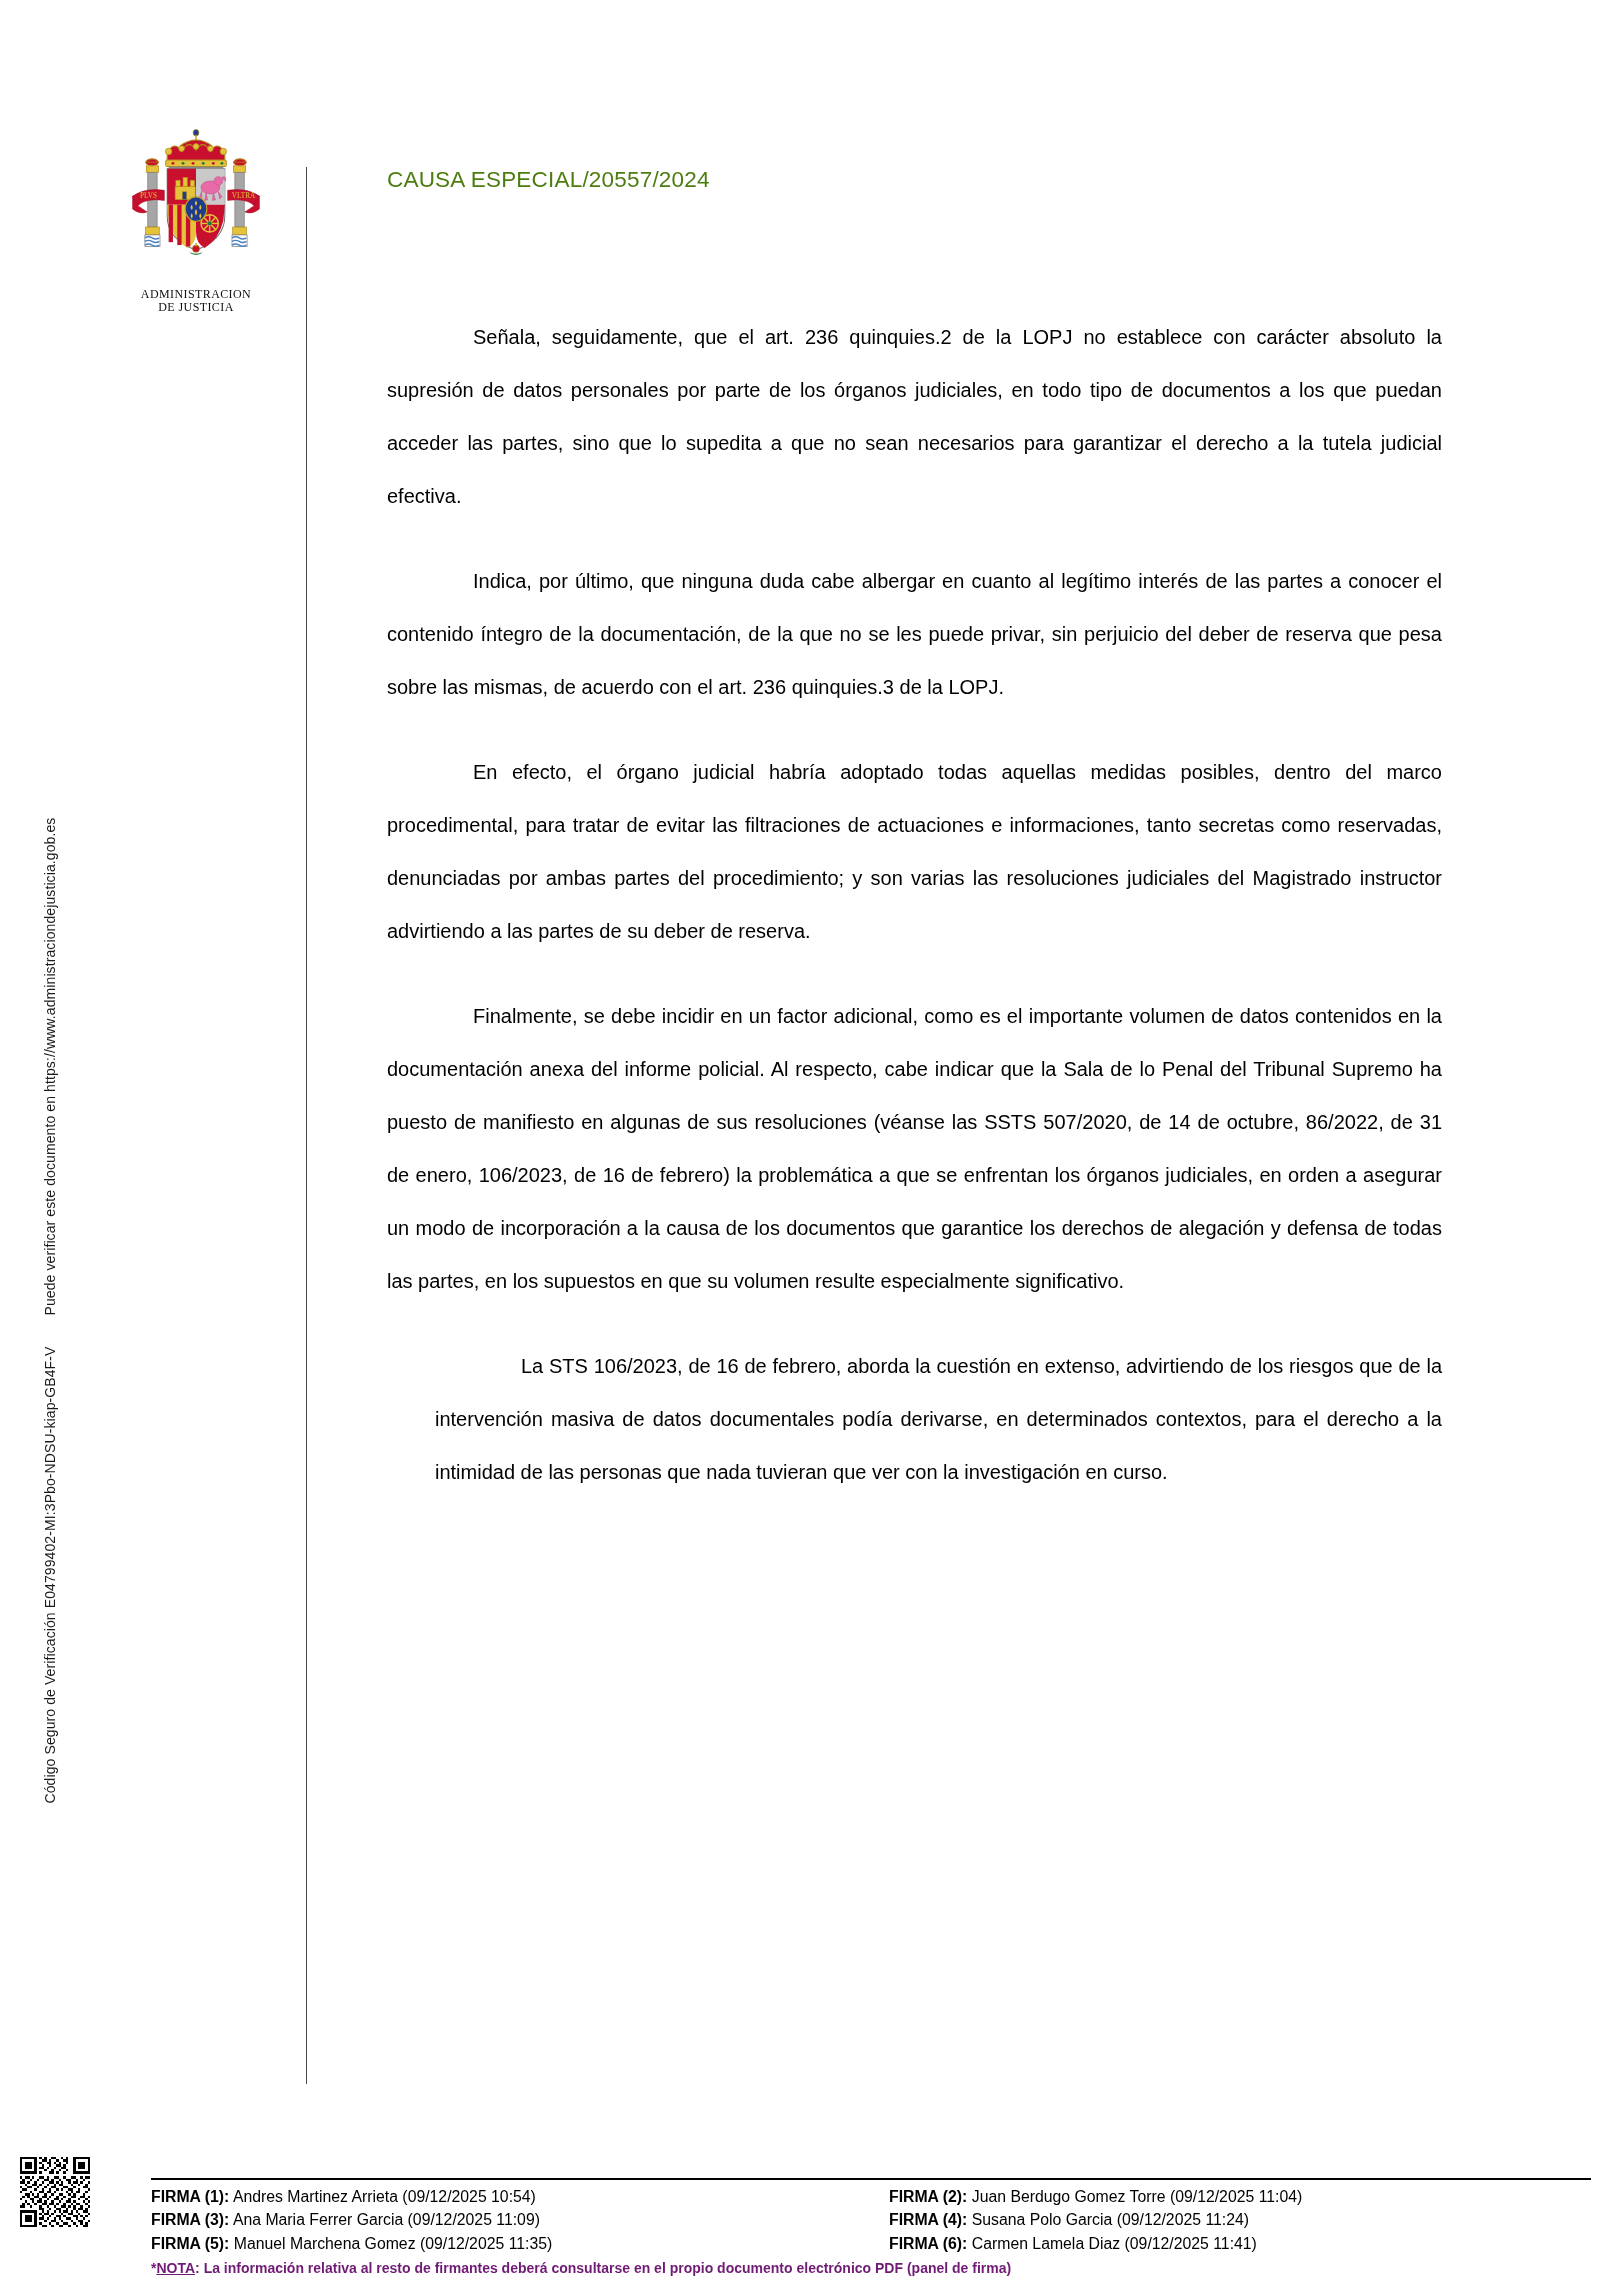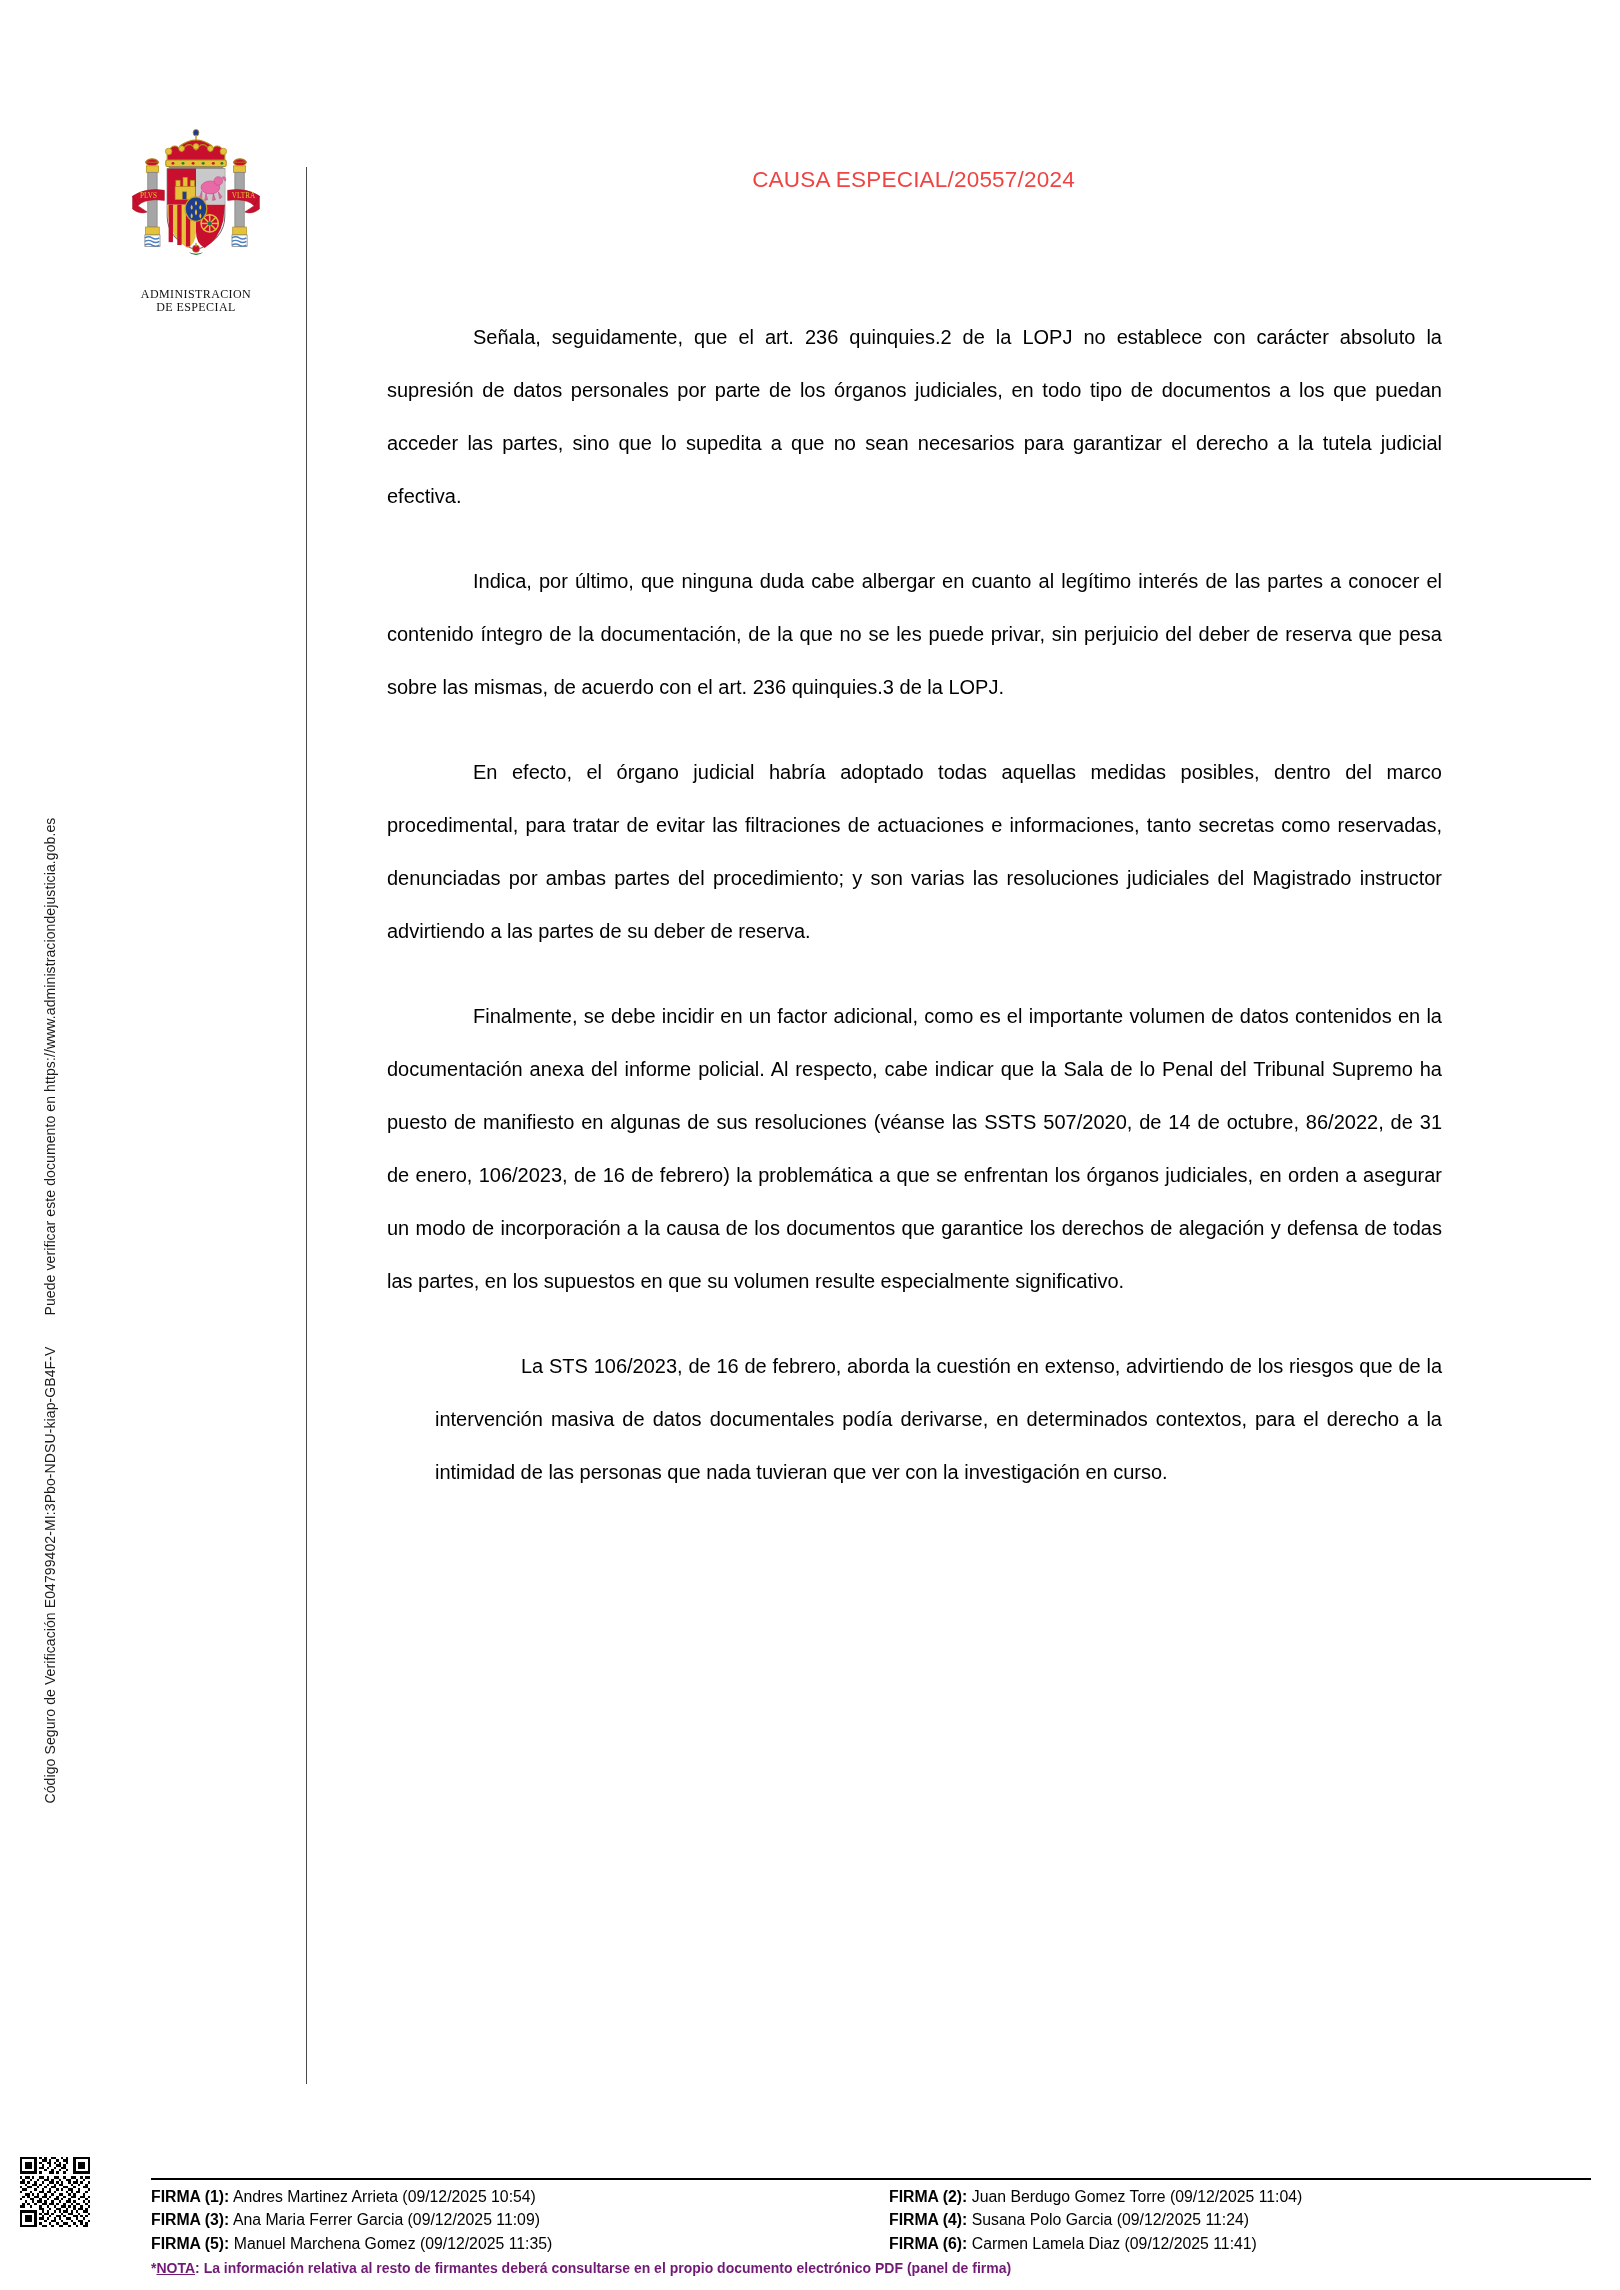--- a/index.html
+++ b/index.html
@@ -83,24 +83,24 @@
     height: 1917px;
     background: #4a4a4a;
   }
 
   
   #doc-header {
     position: absolute;
     left: 387px;
     top: 167px;
     width: 1053px;
-    text-align: center;
+    text-align: left;
     font-size: 22.5px;
     letter-spacing: 0.2px;
-    color: #ef4444;
+    color: #4d7c0f;
   }
 
   
   #body-text {
     position: absolute;
     left: 387px;
     top: 311px;
     width: 1055px;
   }
   .para {
@@ -511,21 +511,21 @@
         <text x="34" y="103" font-family="Liberation Serif, serif" font-size="10" fill="#e5c23a" text-anchor="middle">PLVS</text>
       </g>
       <g>
         <path d="M188 100 Q170 88 144 92 L144 106 Q170 102 182 114 Z" fill="#c8102e" stroke="#a00d24" stroke-width="0.8"></path>
         <path d="M188 100 L188 118 Q178 126 168 122 L180 114 Z" fill="#c8102e" stroke="#a00d24" stroke-width="0.8"></path>
         <text x="166" y="103" font-family="Liberation Serif, serif" font-size="10" fill="#e5c23a" text-anchor="middle">VLTRA</text>
       </g>
     </svg>
     <div id="emblem-caption">
       <span>ADMINISTRACION</span>
-      <span class="l2">DE ESPECIAL</span>
+      <span class="l2">DE JUSTICIA</span>
     </div>
   </div>
 
   <div id="margin-rule"></div>
 
   <div id="doc-header">CAUSA ESPECIAL/20557/2024</div>
 
   <div id="body-text">
     <p class="para">Señala, seguidamente, que el art. 236 quinquies.2 de la LOPJ no establece con carácter absoluto la supresión de datos personales por parte de los órganos judiciales, en todo tipo de documentos a los que puedan acceder las partes, sino que lo supedita a que no sean necesarios para garantizar el derecho a la tutela judicial efectiva.</p>
     <p class="para">Indica, por último, que ninguna duda cabe albergar en cuanto al legítimo interés de las partes a conocer el contenido íntegro de la documentación, de la que no se les puede privar, sin perjuicio del deber de reserva que pesa sobre las mismas, de acuerdo con el art. 236 quinquies.3 de la LOPJ.</p>

